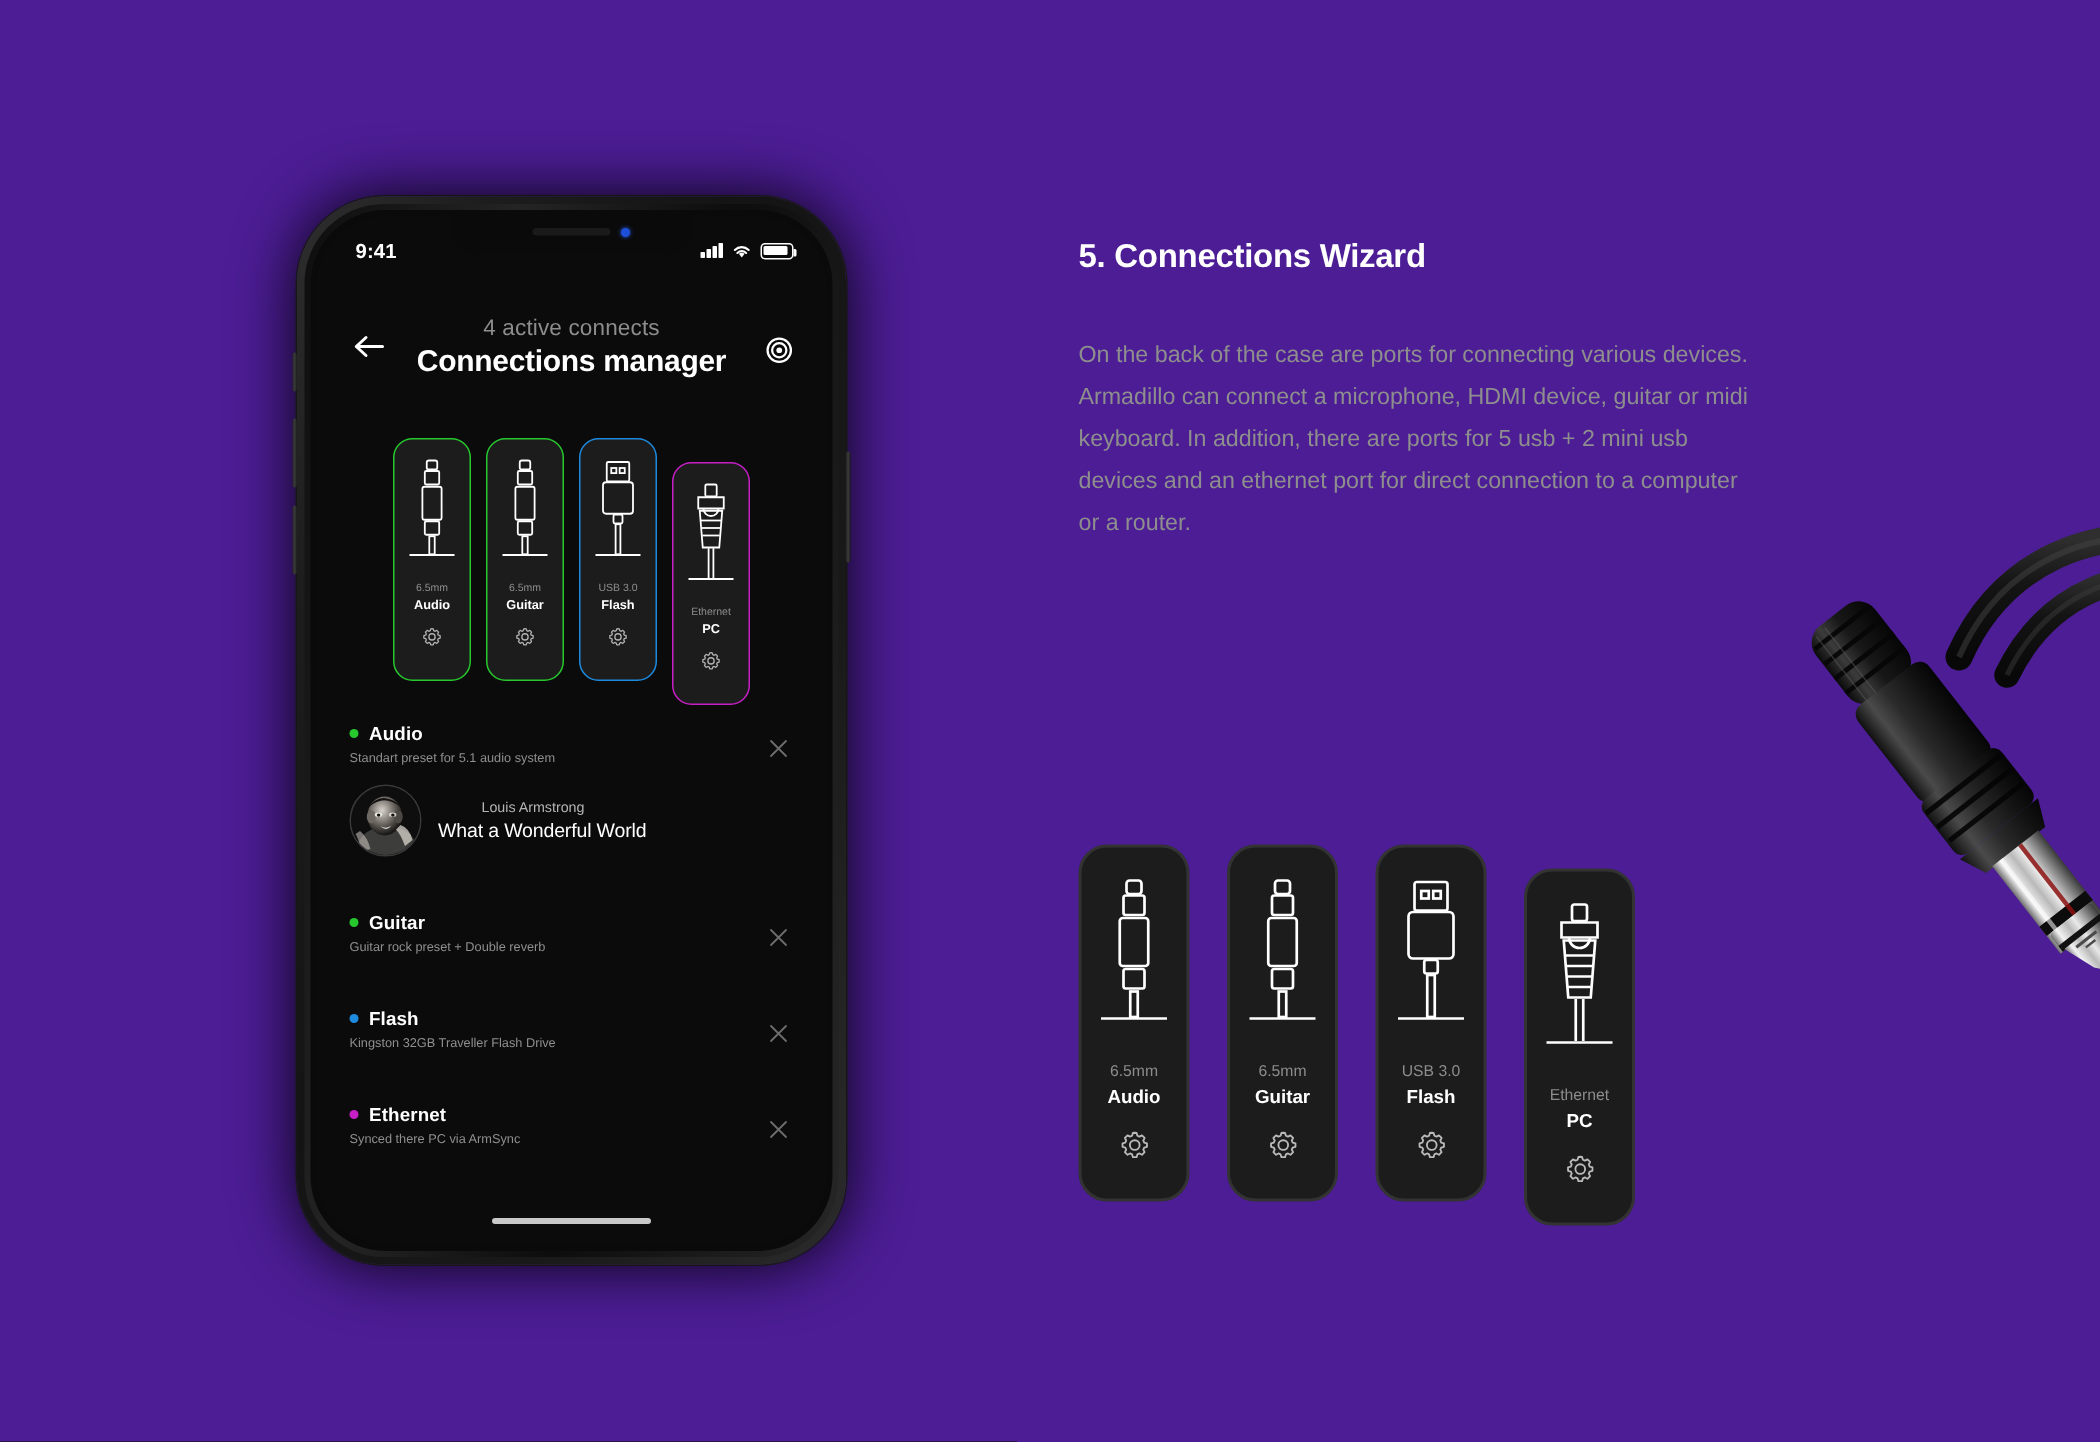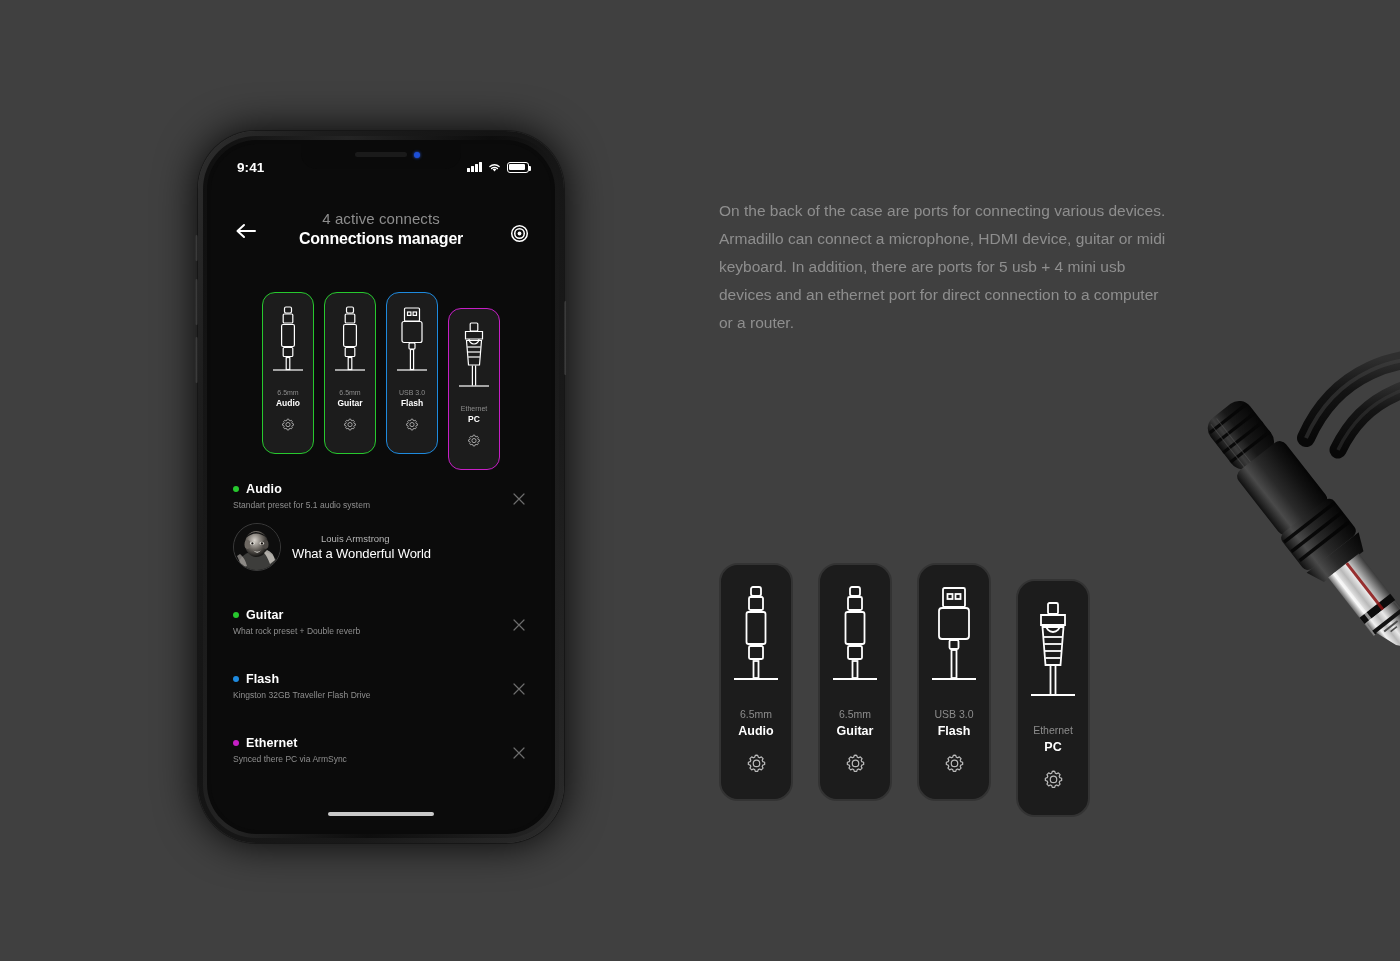--- a/index.html
+++ b/index.html
@@ -2,21 +2,21 @@
 <html><head>
 <meta charset="utf-8">
 <style>
   * { box-sizing: border-box; margin: 0; padding: 0; }
   html, body {
     width: 1400px; height: 961px;
     background: #101010;
     font-family: "Liberation Sans", sans-serif;
     overflow: hidden;
   }
-  .stage { position: relative; width: 1400px; height: 961px; background: #404040; }
+  .stage { position: relative; width: 1400px; height: 961px; background: #4c1d95; }
 
   
   .phone-wrap { position: absolute; left: 198px; top: 131px; width: 366px; height: 712px; }
   .phone-outer {
     position: absolute; inset: 0;
     border-radius: 58px;
     background: linear-gradient(115deg, #2e2e2e 0%, #1d1d1d 18%, #141414 42%, #191919 70%, #2b2b2b 100%);
     box-shadow: 0 0 42px rgba(0,0,0,.95), 0 0 0 1px #2a2a2a;
   }
   .phone-rim {
@@ -80,21 +80,21 @@
   .batt b { display:block; height:100%; width:92%; background:#fff; border-radius:1px; }
 
   
   .app-header { position: absolute; left: 0; right: 0; top: 66px; height: 52px; }
   .back-arrow {
     position: absolute; left: 24px; top: 12px; width: 22px; height: 18px;
     cursor: pointer;
   }
   .hdr-center { text-align: center; padding: 0 56px; }
   .hdr-sub { color: #8d8d8d; font-size: 15px; letter-spacing: .1px; }
-  .hdr-title { color: #fff; font-size: 16px; font-weight: 700; margin-top: 3px; letter-spacing: -.2px; }
+  .hdr-title { color: #fff; font-size: 20px; font-weight: 700; margin-top: 3px; letter-spacing: -.2px; }
   .hdr-gear {
     position: absolute; right: 22px; top: 14px; width: 19px; height: 19px; cursor: pointer;
   }
 
   
   .port-row-phone {
     position: absolute; left: 0; right: 0; top: 148px;
     display: flex; justify-content: center; gap: 10px;
   }
   .pcard {
@@ -351,21 +351,21 @@
               <div class="np-track">What a Wonderful World</div>
             </div>
           </div>
         </div>
 
         <div class="conn-item" style="margin-top:22px">
           <div class="conn-head">
             <span class="dot" style="background:#27c82e"></span>
             <span class="conn-name">Guitar</span>
           </div>
-          <div class="conn-desc">What rock preset + Double reverb</div>
+          <div class="conn-desc">Guitar rock preset + Double reverb</div>
           <svg class="conn-x" viewBox="0 0 16 16">
             <path d="M3 3 L13 13 M13 3 L3 13" stroke="#a9a9a9" stroke-width="1.2" stroke-linecap="round"></path>
           </svg>
         </div>
 
         <div class="conn-item" style="margin-top:21px">
           <div class="conn-head">
             <span class="dot" style="background:#1e8ade"></span>
             <span class="conn-name">Flash</span>
           </div>
@@ -386,21 +386,22 @@
           </svg>
         </div>
 
       </div>
 
       <div class="home-ind"></div>
     </div>
   </div>
 
   <div class="panel">
-    <p class="p1">On the back of the case are ports for connecting various devices. Armadillo can connect a microphone, HDMI device, guitar or midi keyboard. In addition, there are ports for 5 usb + 4 mini usb devices and an ethernet port for direct connection to a computer or a router.</p>
+    <h1>5. Connections Wizard</h1>
+    <p class="p1">On the back of the case are ports for connecting various devices. Armadillo can connect a microphone, HDMI device, guitar or midi keyboard. In addition, there are ports for 5 usb + 2 mini usb devices and an ethernet port for direct connection to a computer or a router.</p>
   </div>
 
   <div class="port-row-big">
 
     <div class="bcard g1">
       <div class="glyph">
         <svg width="52" height="110" viewBox="0 0 52 110">
           <g stroke="#fff" stroke-width="1.8" fill="none">
             <rect x="21" y="4" width="10" height="9" rx="2"></rect>
             <rect x="19" y="14" width="14" height="13" rx="1.5"></rect>

